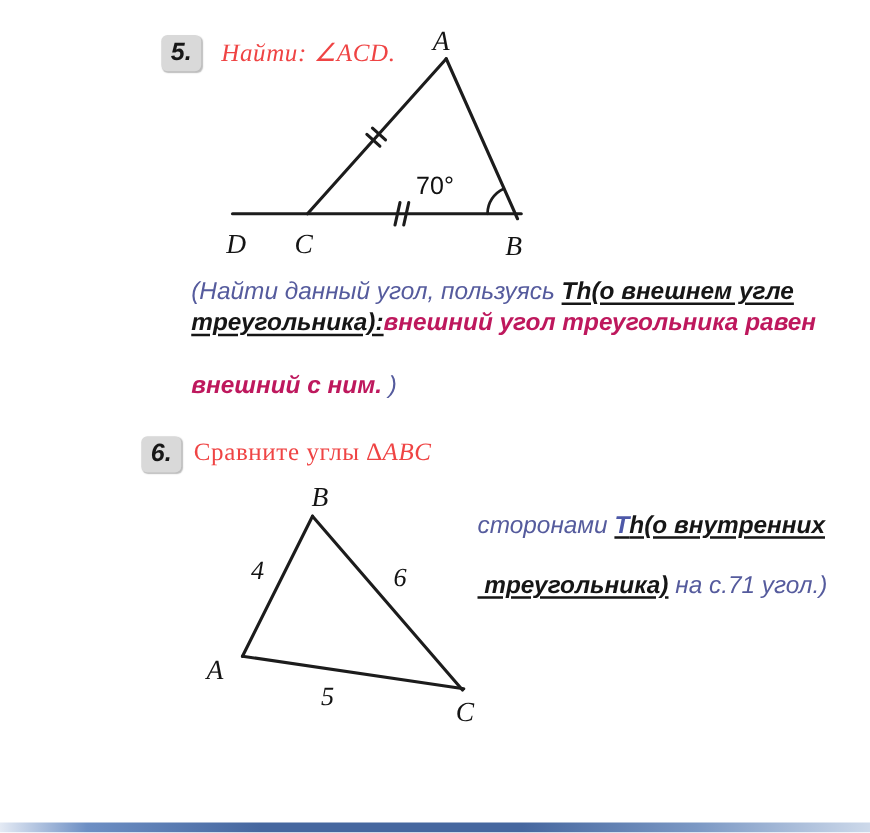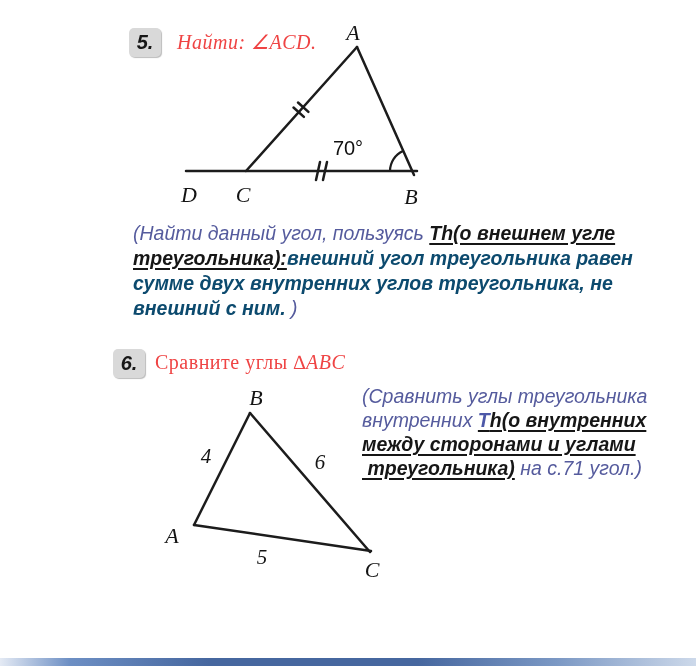--- a/index.html
+++ b/index.html
@@ -13,24 +13,24 @@
     font:bold italic 20px "Liberation Sans",sans-serif;color:#171717;
     box-shadow:1px 1px 1px #bcbcbc;
   }
   .stmt{
     position:absolute;font:italic 20px "Liberation Serif",serif;color:#ef4444;
     letter-spacing:.5px;white-space:nowrap;
   }
   .stmt .upright{font-style:normal;}
   .note{
     position:absolute;font:italic 19.5px/25px "Liberation Sans",sans-serif;
-    color:#555b9d;white-space:nowrap;
+    color:#555b9d;white-space:nowrap;margin-left:20px;
   }
   .blue{color:#555b9d;}
-  .bold-dark{font-weight:bold;color:#0c4a6e;}
+  .bold-dark{font-weight:bold;color:#be185d;}
   .thm{
     font-weight:bold;color:#161616;
     text-decoration:underline;text-decoration-thickness:2px;text-underline-offset:3px;
   }
   .t-blue{color:#4d58a8;}
   svg{position:absolute;overflow:visible;}
   .geo line,.geo path{stroke:#1c1c1c;stroke-width:2.5;fill:none;stroke-linecap:round;}
   .geo .thin{stroke-width:2.2;}
   .vlbl{font:italic 22px "Liberation Serif",serif;fill:#141414;}
   .slbl{font:italic 21px "Liberation Serif",serif;fill:#141414;}
@@ -69,21 +69,21 @@
   <text class="vlbl" x="193" y="26" text-anchor="middle">A</text>
   <text class="vlbl" x="251" y="190" text-anchor="middle">B</text>
   <text class="vlbl" x="83" y="188" text-anchor="middle">C</text>
   <text class="vlbl" x="29" y="188" text-anchor="middle">D</text>
   <text class="ang" x="188" y="141" text-anchor="middle">70°</text>
 </svg>
 
 <div class="note" style="left:133px;top:221px">
   <span class="blue">(Найти данный угол, пользуясь </span><span class="thm">Th(о внешнем угле</span><br>
   <span class="thm">треугольника):</span><span class="bold-dark">внешний угол треугольника равен</span><br>
-  <span class="bold-dark">сумме двух внутренних углов треугольника, не</span><br>
+  <br>
   <span class="bold-dark">внешний с ним. </span><span class="blue">)</span>
 </div>
 
 <div class="badge" style="left:113px;top:349px">6.</div>
 
 <div class="stmt" style="left:155px;top:351px">
   <span class="upright">Сравните углы </span><span>∆ABC</span>
 </div>
 
 <svg class="geo" style="left:150px;top:383px" width="250" height="215" viewBox="0 0 250 215">
@@ -92,19 +92,19 @@
   <line x1="44" y1="142" x2="221" y2="168"></line>
   <text class="vlbl" x="106" y="22" text-anchor="middle">B</text>
   <text class="vlbl" x="22" y="160" text-anchor="middle">A</text>
   <text class="vlbl" x="222" y="194" text-anchor="middle">C</text>
   <text class="slbl" x="56" y="80" text-anchor="middle">4</text>
   <text class="slbl" x="170" y="86" text-anchor="middle">6</text>
   <text class="slbl" x="112" y="181" text-anchor="middle">5</text>
 </svg>
 
 <div class="note" style="left:362px;top:384px;line-height:24px">
-  <span class="blue">(Сравнить углы треугольника</span><br>
-  <span class="blue">внутренних </span><span class="thm"><span class="t-blue">T</span><span>h(о внутренних</span></span><br>
-  <span class="thm">между сторонами и углами</span><br>
+  <br>
+  <span class="blue">сторонами </span><span class="thm"><span class="t-blue">T</span><span>h(о внутренних</span></span><br>
+  <br>
   <span class="thm">&nbsp;треугольника)</span><span class="blue"> на с.71 угол.)</span>
 </div>
 
 <div class="bottom-bar"></div>
 
 </body></html>

